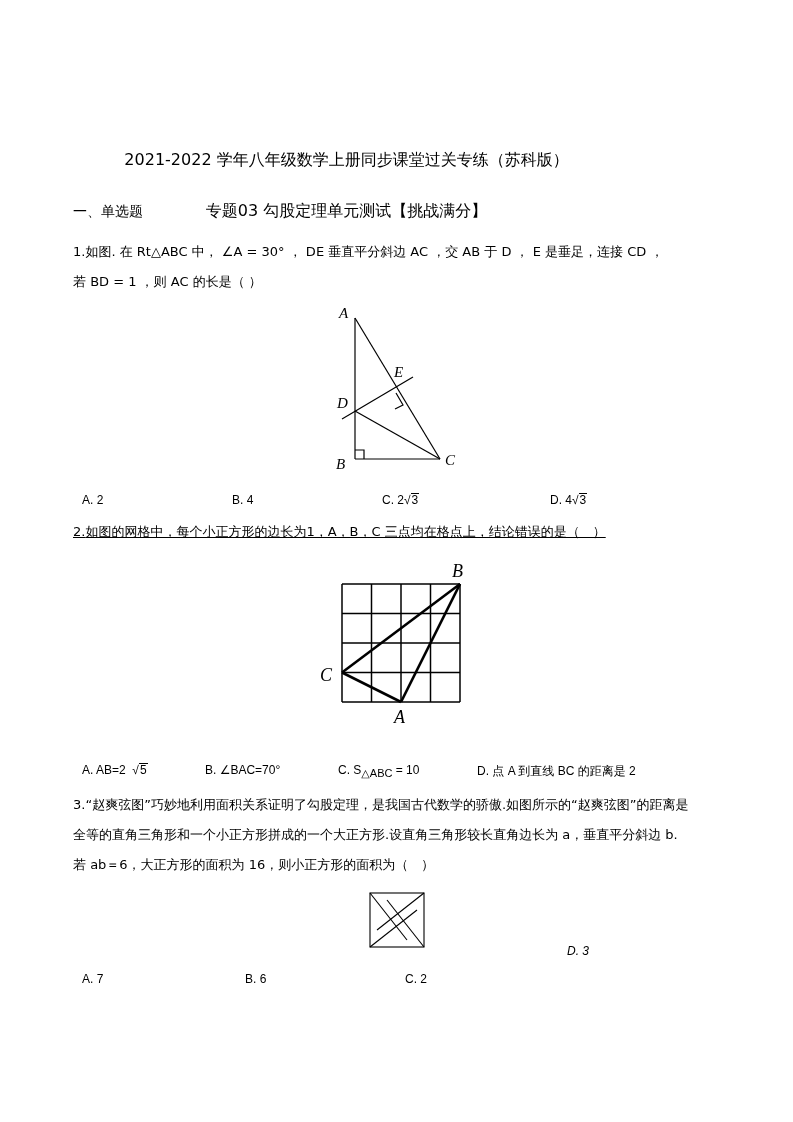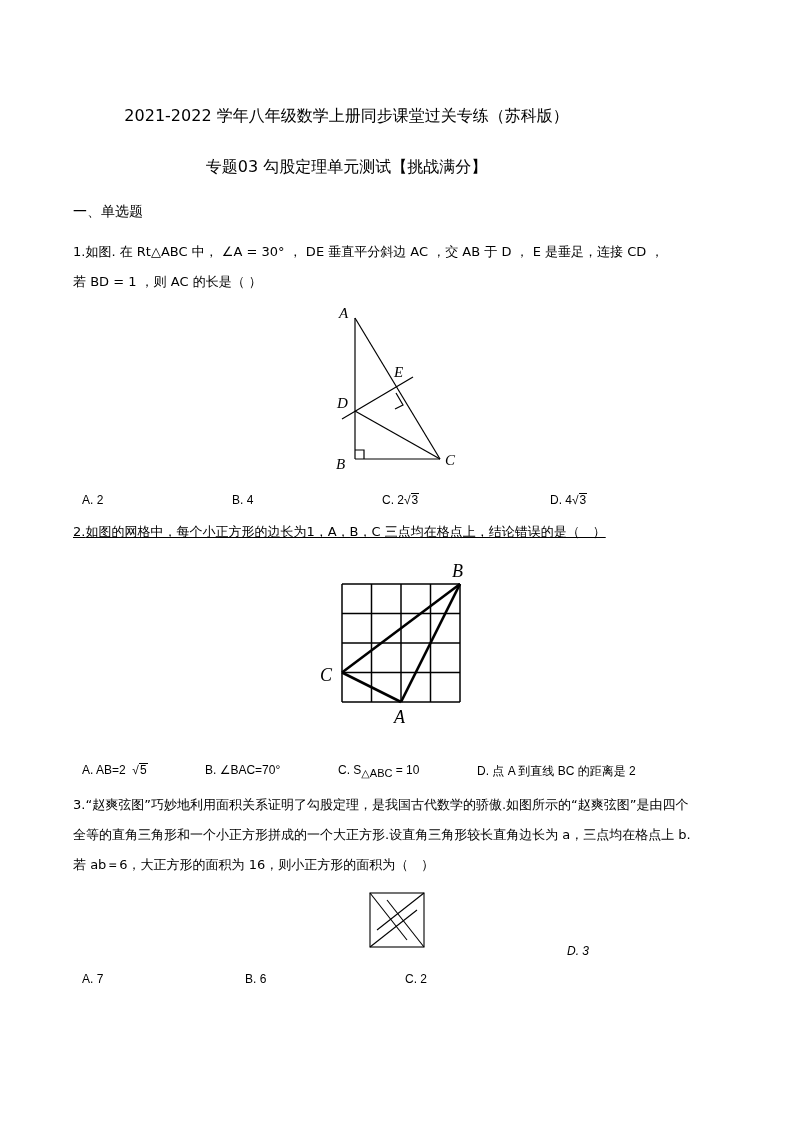--- a/index.html
+++ b/index.html
@@ -1,19 +1,19 @@
 <!DOCTYPE html>
 <html><head>
 <meta charset="utf-8">
 <style>
   html, body { margin: 0; padding: 0; background: #ffffff; }
   body { width: 793px; height: 1122px; position: relative; overflow: hidden;
          font-family: "DejaVu Sans", "Liberation Sans", sans-serif; color: #000; }
   .abs { position: absolute; white-space: nowrap; text-align: center; }
-  .title { font-size: 16px; left: 0; width: 693px; text-align: center; }
+  .title { font-size: 16px; left: 0; width: 693px; text-align: center; margin-top: 44px; }
   .section { font-size: 14px; left: 73px; top: 203px; }
   .qline { font-size: 13px; left: 73px; }
   .opt { font-size: 12px; font-family: "Liberation Sans", sans-serif; }
   .fig { position: absolute; }
   .sqrt { display: inline-block; border-top: 1px solid #000; padding: 0 1px; line-height: 1.1; }
   .sub { font-size: 11px; vertical-align: -3px; }
   .lbl { font-family: "Liberation Serif", "DejaVu Serif", serif; font-style: italic; font-size: 15px; }
 </style>
 </head>
 <body>
@@ -84,23 +84,23 @@
 <div class="abs opt" style="left:82px; top:763px;">
   <span>A. AB=2</span>&nbsp;&nbsp;√<span class="sqrt">5</span>
 </div>
 <div class="abs opt" style="left:205px; top:763px;">B. ∠BAC=70°</div>
 <div class="abs opt" style="left:338px; top:763px;">
   <span>C. S</span><span class="sub">△ABC</span><span> = 10</span>
 </div>
 <div class="abs opt" style="left:477px; top:763px;">D. 点 A 到直线 BC 的距离是 2</div>
 
 <div class="abs qline" style="top:796px;">
-  <span>3.</span><span>“赵爽弦图”巧妙地利用面积关系证明了勾股定理，是我国古代数学的骄傲.如图所示的“赵爽弦图”是由四个</span>
+  <span>3.</span><span>“赵爽弦图”巧妙地利用面积关系证明了勾股定理，是我国古代数学的骄傲.如图所示的“赵爽弦图”的距离是</span>
 </div>
-<div class="abs qline" style="top:826px;">全等的直角三角形和一个小正方形拼成的一个大正方形.设直角三角形较长直角边长为 a，三点均在格点上 b.</div>
+<div class="abs qline" style="top:826px;">全等的直角三角形和一个小正方形拼成的一个大正方形.设直角三角形较长直角边长为 a，垂直平分斜边 b.</div>
 <div class="abs qline" style="top:856px;">若 ab＝6，大正方形的面积为 16，则小正方形的面积为（　）</div>
 
 <svg class="fig" style="left:368px; top:890px;" width="60" height="60">
   <g stroke="#000" stroke-width="1.1" fill="none">
     <rect x="2" y="3" width="54" height="54"></rect>
     <line x1="2" y1="3" x2="39" y2="50"></line>
     <line x1="56" y1="3" x2="9" y2="40"></line>
     <line x1="56" y1="57" x2="19" y2="10"></line>
     <line x1="2" y1="57" x2="49" y2="20"></line>
   </g>

